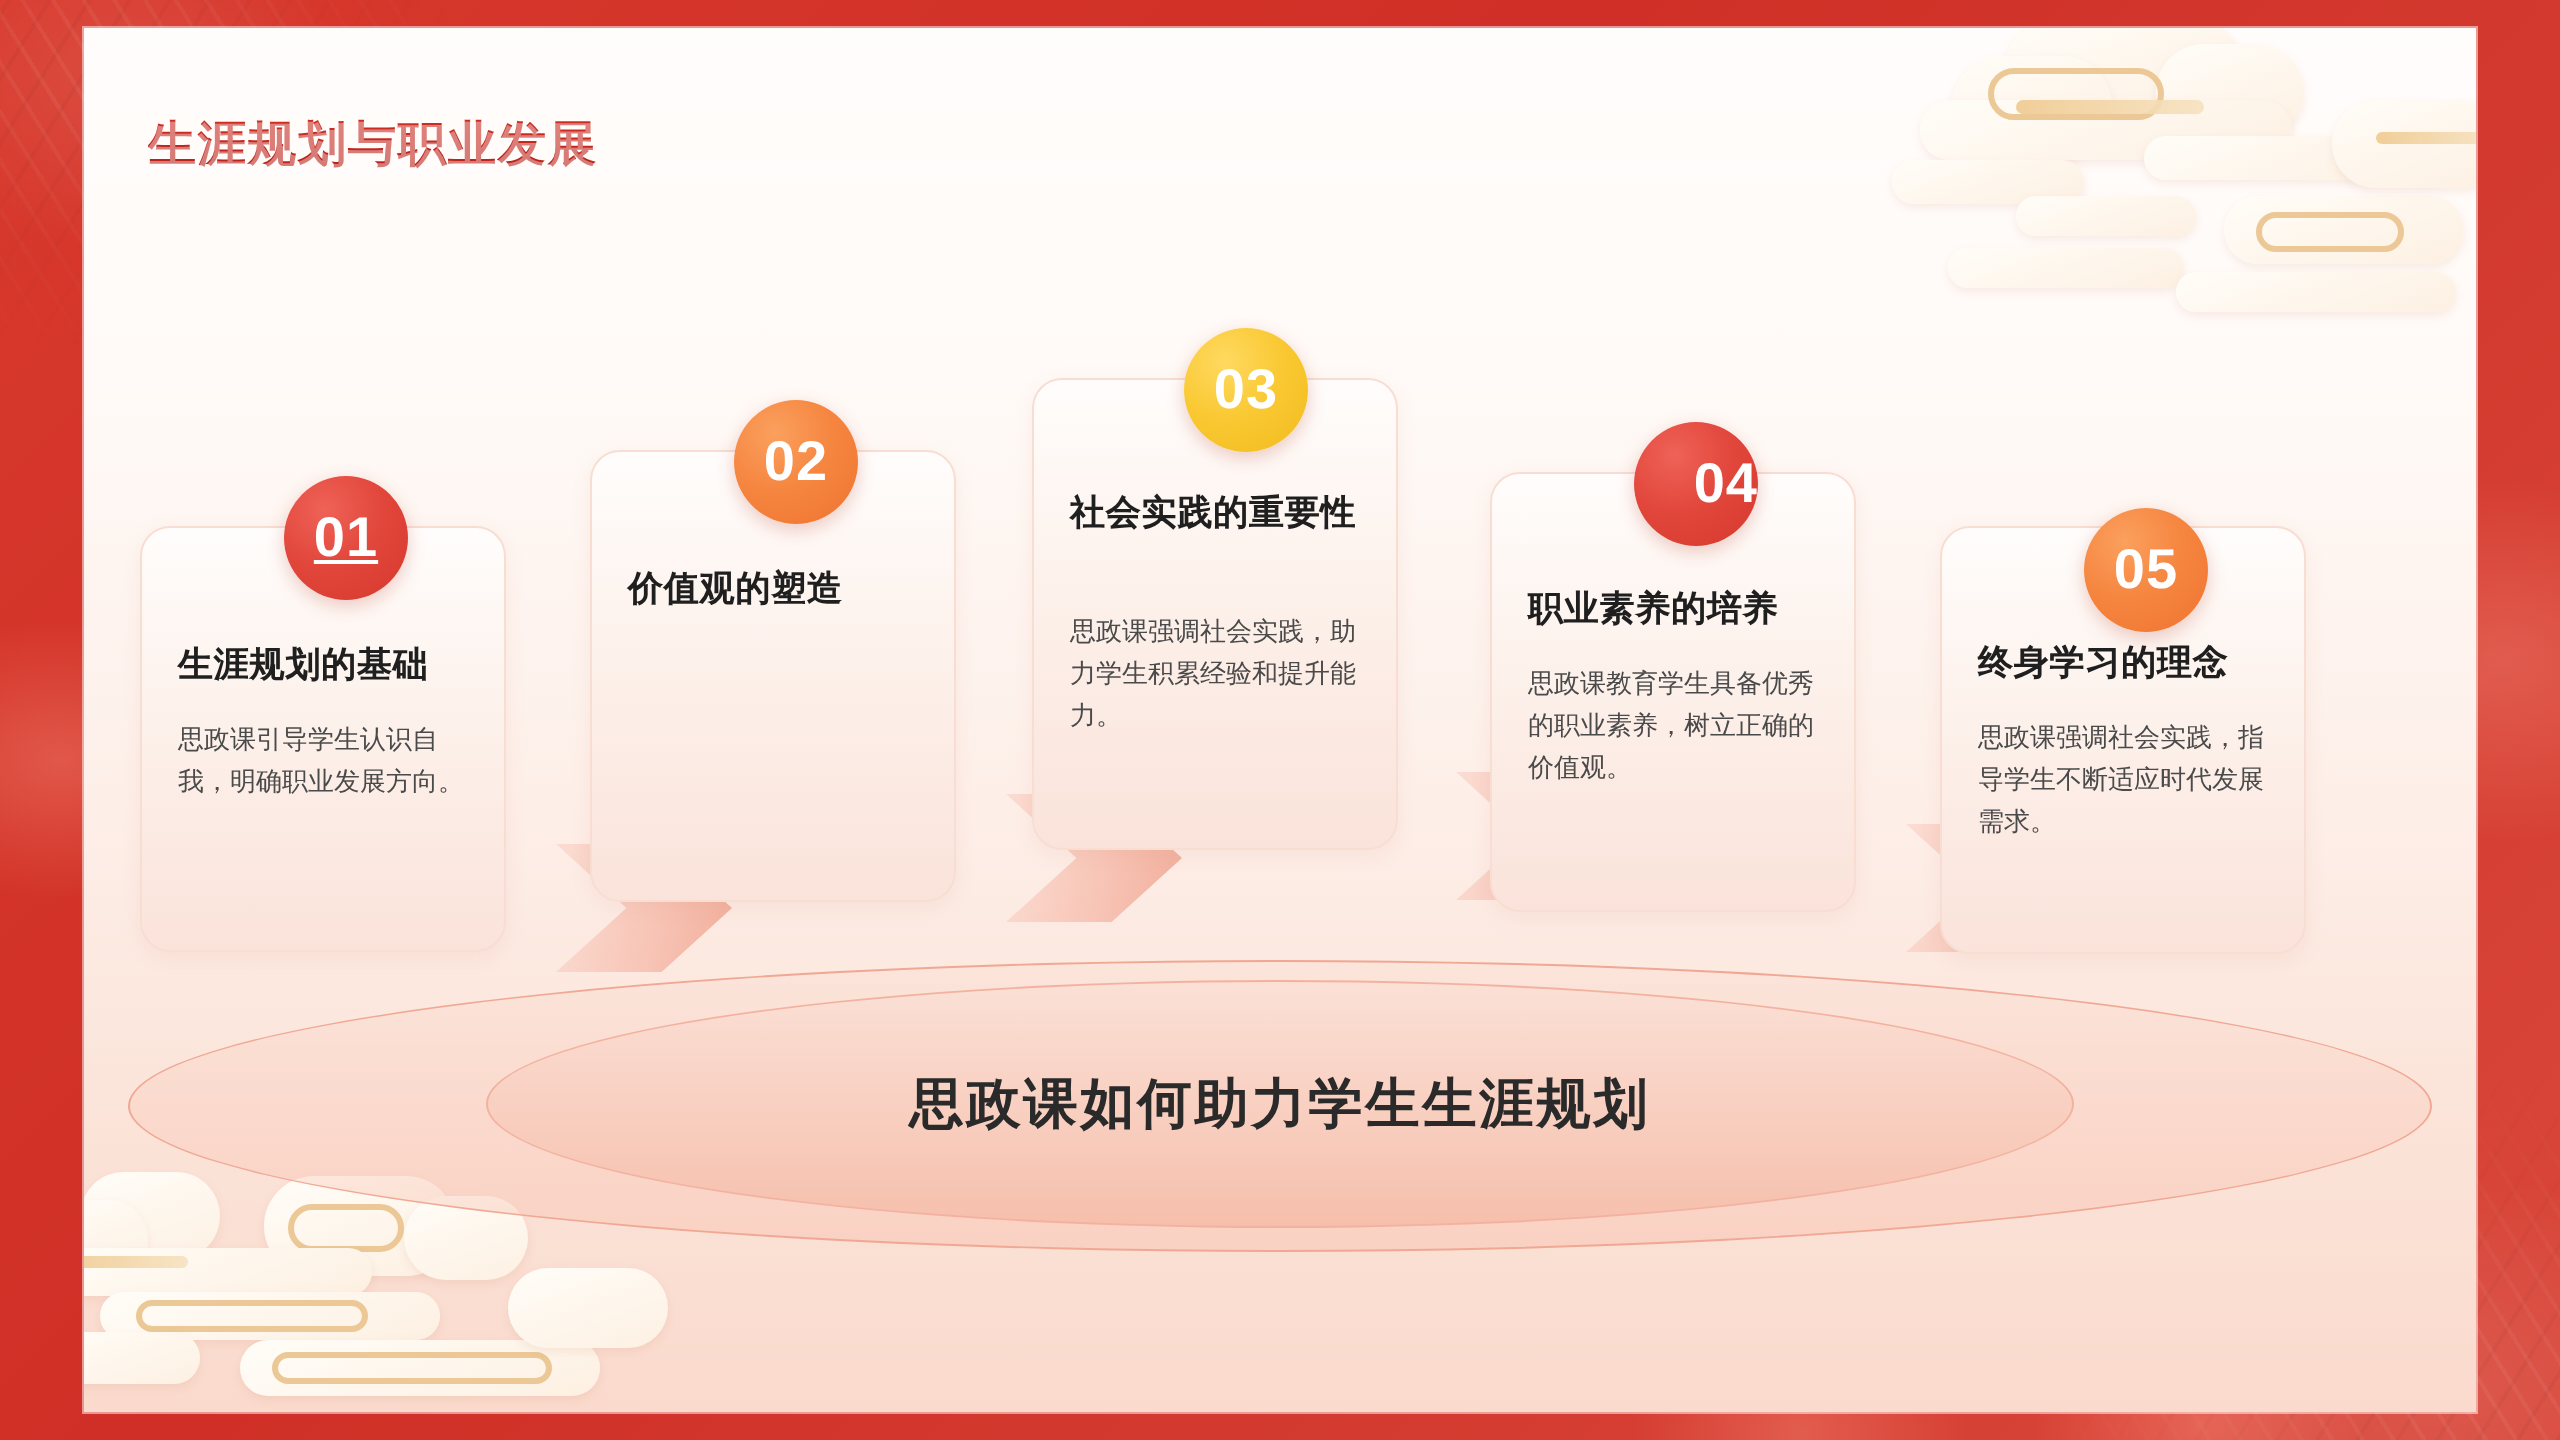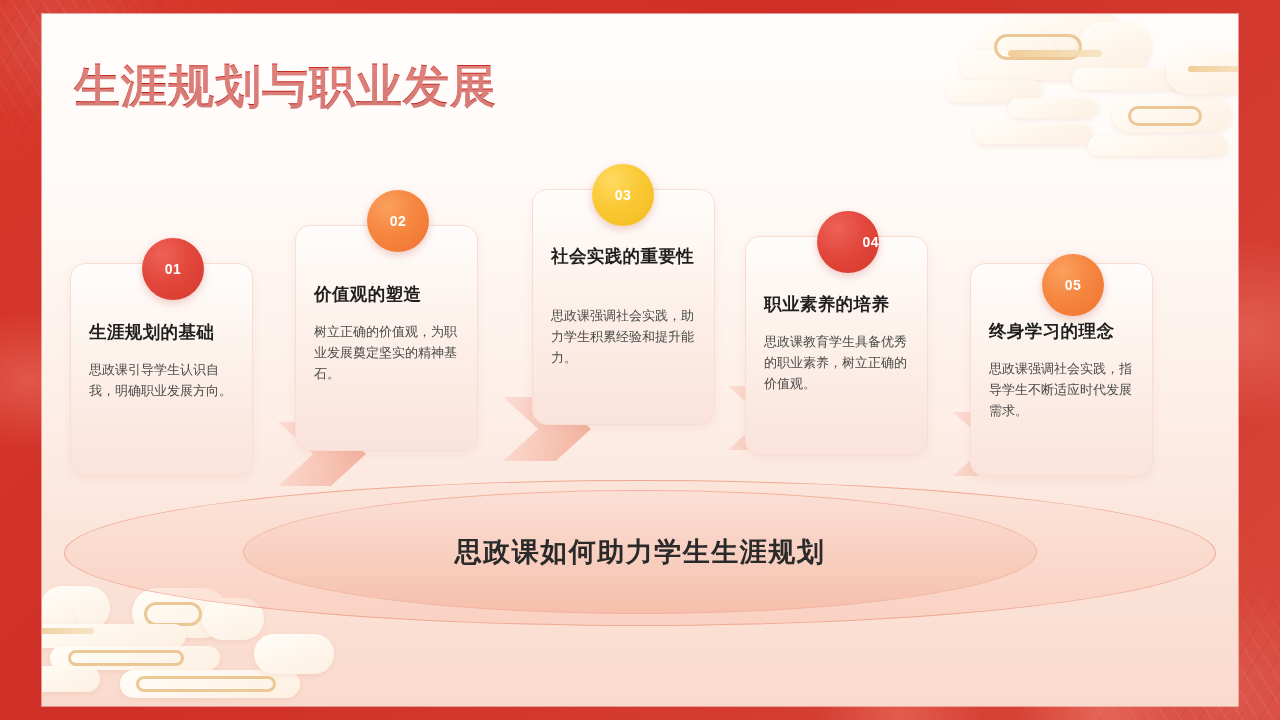--- a/index.html
+++ b/index.html
@@ -51,21 +51,21 @@
   #clouds-tr{ right:-14px; top:-8px; width:300px; height:175px; }
   #clouds-bl{ left:-18px; bottom:-10px; width:300px; height:150px; }
   .cl{ position:absolute; background:linear-gradient(160deg,#fffdf8,#fdf0e2); border-radius:999px;
        box-shadow:0 2px 5px rgba(200,120,90,.13); }
   .gl{ position:absolute; border:3px solid #e8bf86; border-radius:999px; background:transparent; opacity:.85;}
   .gb{ position:absolute; background:linear-gradient(90deg,#efc98f,#f6e2c0); border-radius:999px; opacity:.9;}
 
   
   #title{
     position:absolute; left:32px; top:42px;
-    font-size:46px; font-weight:bold; letter-spacing:1px;
+    font-size:24px; font-weight:bold; letter-spacing:1px;
     color:#c0241d;
     background:linear-gradient(180deg,#cf3026 0%,#b61f18 100%);
     -webkit-background-clip:text; background-clip:text;
     -webkit-text-fill-color:transparent;
     text-shadow:0 1px 0 rgba(255,255,255,.4);
     white-space:nowrap;
   }
 
   
   #ellipse-outer{
@@ -107,21 +107,21 @@
     font-size:17.5px; font-weight:bold; color:#1f1f1f; line-height:1.28;
     letter-spacing:.4px;
   }
   .card-b{
     position:absolute; left:18px; right:14px;
     font-size:13px; color:#4a4a4a; line-height:1.62;
   }
   .badge{
     position:absolute; width:62px; height:62px; border-radius:50%;
     display:flex; align-items:center; justify-content:center;
-    color:#fff; font-size:14px; font-weight:bold; letter-spacing:.5px;
+    color:#fff; font-size:28px; font-weight:bold; letter-spacing:.5px;
     box-shadow:0 3px 9px rgba(190,80,60,.28);
   }
   .b-red{ background:radial-gradient(circle at 33% 27%,#ef6257 0%,#e2473c 46%,#d6372c 100%); }
   .b-orange{ background:radial-gradient(circle at 33% 27%,#fba05e 0%,#f5853f 48%,#ef7430 100%); }
   .b-yellow{ background:radial-gradient(circle at 33% 27%,#ffd960 0%,#f9c832 48%,#f2bb1e 100%); }
 </style>
 </head>
 <body>
 
 <div id="slide">
@@ -169,33 +169,32 @@
 
     <div class="arrow" style="left:236px;top:408px;"></div>
     <div class="arrow" style="left:461px;top:383px;"></div>
     <div class="arrow" style="left:686px;top:372px;"></div>
     <div class="arrow" style="left:911px;top:398px;"></div>
 
     <div class="card" style="left:28px;top:249px;height:213px;">
       <div class="card-h" style="top:57px;">生涯规划的基础</div>
       <div class="card-b" style="top:95px;">思政课引导学生认识自我，明确职业发展方向。</div>
     </div>
-    <div class="badge b-red" style="left:100px;top:224px;">
+    <div class="badge b-red" style="left:100px;top:224px;text-decoration:underline;">
       <span>01</span>
     </div>
 
     <div class="card" style="left:253px;top:211px;height:226px;">
       <div class="card-h" style="top:57px;">价值观的塑造</div>
-      <div class="card-b" style="top:95px;">树立正确的价值观，为职业发展奠定坚实的精神基石。</div>
-    </div>
-    <div class="badge b-orange" style="left:325px;top:176px;">
+    </div>
+    <div class="badge b-orange" style="left:325px;top:186px;">
       <span>02</span>
     </div>
 
-    <div class="card" style="left:490px;top:175px;height:236px;">
+    <div class="card" style="left:474px;top:175px;height:236px;">
       <div class="card-h" style="top:55px;">社会实践的重要性</div>
       <div class="card-b" style="top:115px;">思政课强调社会实践，助力学生积累经验和提升能力。</div>
     </div>
     <div class="badge b-yellow" style="left:550px;top:150px;">
       <span>03</span>
     </div>
 
     <div class="card" style="left:703px;top:222px;height:220px;">
       <div class="card-h" style="top:56px;">职业素养的培养</div>
       <div class="card-b" style="top:94px;">思政课教育学生具备优秀的职业素养，树立正确的价值观。</div>

